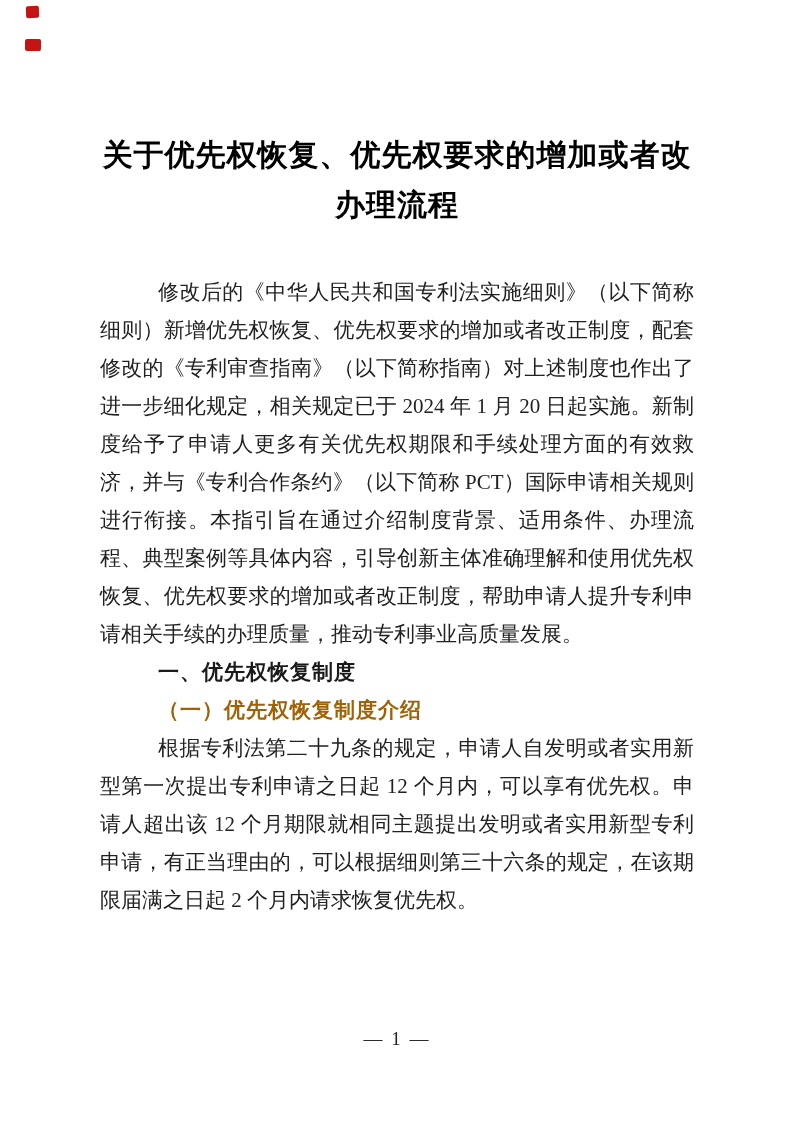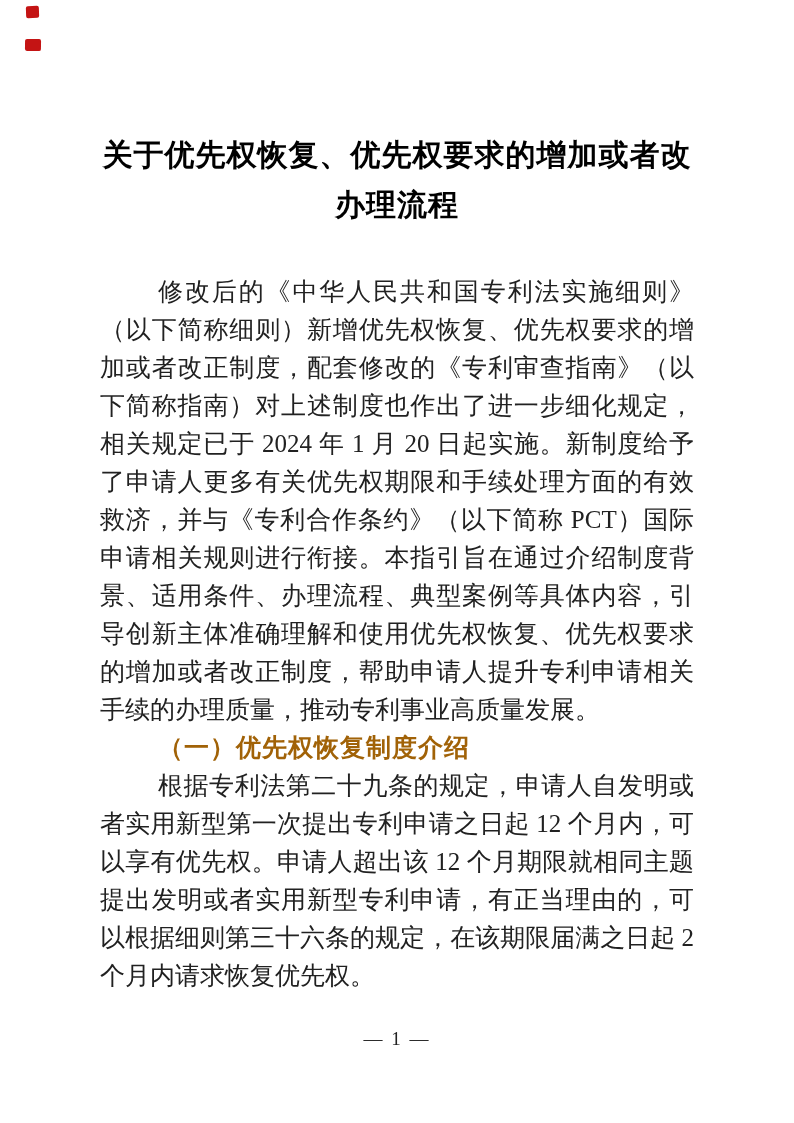--- a/index.html
+++ b/index.html
@@ -30,21 +30,21 @@
     color: #000000;
     line-height: 50px;
     letter-spacing: 1px;
   }
   .title-line { display: block; }
   .body-text {
     position: absolute;
     left: 100px;
     right: 100px;
     top: 273px;
-    font-size: 25px;
+    font-size: 21px;
     line-height: 38px;
     color: #212121;
     text-align: justify;
   }
   .para {
     margin: 0;
     text-indent: 58px;
   }
   .heading-1 {
     font-family: "Liberation Sans", "DejaVu Sans", sans-serif;
@@ -78,20 +78,21 @@
   <div class="red-mark mark-1" style="background: rgb(196, 20, 20);"></div>
   <div class="red-mark mark-2" style="background: rgb(196, 20, 20);"></div>
 
   <h1 class="doc-title">
     <span class="title-line">关于优先权恢复、优先权要求的增加或者改</span>
     <span class="title-line">办理流程</span>
   </h1>
 
   <div class="body-text">
     <p class="para">修改后的《中华人民共和国专利法实施细则》（以下简称细则）新增优先权恢复、优先权要求的增加或者改正制度，配套修改的《专利审查指南》（以下简称指南）对上述制度也作出了进一步细化规定，相关规定已于 2024 年 1 月 20 日起实施。新制度给予了申请人更多有关优先权期限和手续处理方面的有效救济，并与《专利合作条约》（以下简称 PCT）国际申请相关规则进行衔接。本指引旨在通过介绍制度背景、适用条件、办理流程、典型案例等具体内容，引导创新主体准确理解和使用优先权恢复、优先权要求的增加或者改正制度，帮助申请人提升专利申请相关手续的办理质量，推动专利事业高质量发展。</p>
+    <div class="heading-1">一、优先权恢复制度</div>
     <div class="heading-2">（一）优先权恢复制度介绍</div>
     <p class="para">根据专利法第二十九条的规定，申请人自发明或者实用新型第一次提出专利申请之日起 12 个月内，可以享有优先权。申请人超出该 12 个月期限就相同主题提出发明或者实用新型专利申请，有正当理由的，可以根据细则第三十六条的规定，在该期限届满之日起 2 个月内请求恢复优先权。</p>
   </div>
 
   <div class="footer">
     <span>— 1 —</span>
   </div>
 
 </div>
 

